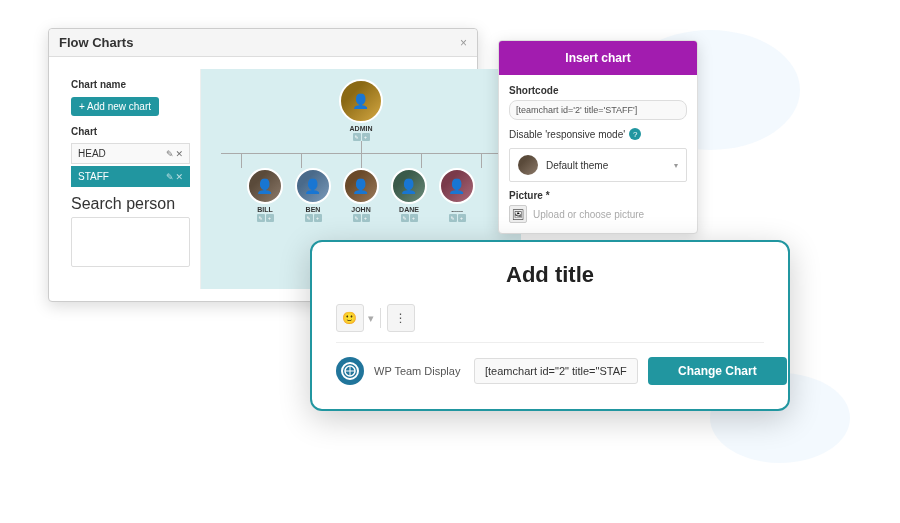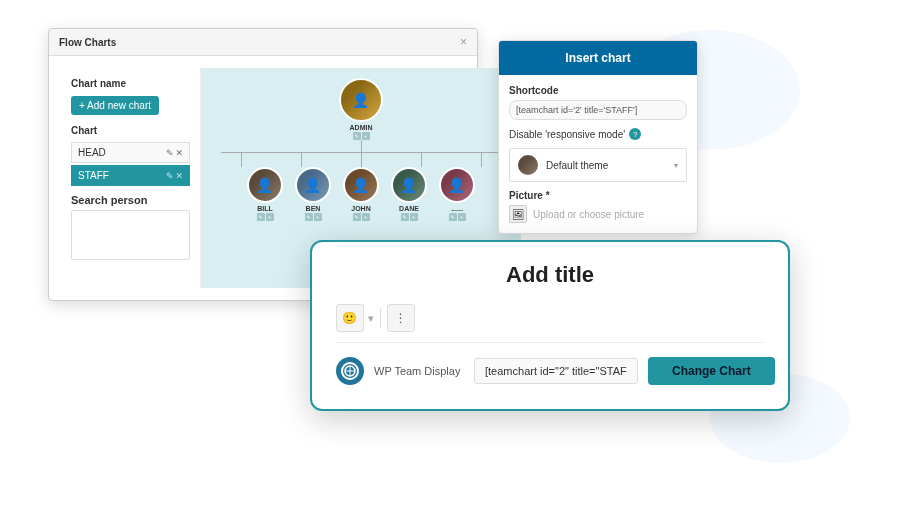--- a/index.html
+++ b/index.html
@@ -42,21 +42,21 @@
     .window-titlebar {
       background: #f5f5f5;
       border-bottom: 1px solid #ddd;
       padding: 6px 10px;
       display: flex;
       justify-content: space-between;
       align-items: center;
       border-radius: 4px 4px 0 0;
     }
     .window-title {
-      font-size: 10px;
+      font-size: 13px;
       color: #333;
       font-weight: 600;
     }
     .window-close {
       font-size: 12px;
       color: #999;
       cursor: pointer;
     }
     .window-body {
       display: flex;
@@ -112,22 +112,22 @@
     }
     .chart-item-icons {
       display: flex;
       gap: 2px;
     }
     .chart-item-icon {
       font-size: 9px;
       opacity: 0.7;
     }
     .search-label {
-      font-size: 11px;
-      font-weight: 700;
+      font-size: 16px;
+      font-weight: 400;
       color: #333;
       margin-top: 8px;
       margin-bottom: 4px;
       display: block;
     }
     .search-box {
       width: 100%;
       height: 50px;
       border: 1px solid #ddd;
       border-radius: 2px;
@@ -240,21 +240,21 @@
       top: 40px;
       right: -10px;
       width: 200px;
       background: #ffffff;
       border: 1px solid #ddd;
       border-radius: 4px;
       box-shadow: 0 4px 16px rgba(0,0,0,0.15);
       overflow: hidden;
     }
     .insert-chart-btn {
-      background: #0369a1;
+      background: #a21caf;
       color: #fff;
       padding: 10px 16px;
       font-size: 12px;
       font-weight: 600;
       text-align: center;
       display: block;
       width: 100%;
       border: none;
       cursor: pointer;
     }
@@ -433,24 +433,24 @@
       flex: 1;
       border: 1px solid #ddd;
       border-radius: 3px;
       padding: 6px 10px;
       font-size: 11px;
       color: #333;
       background: #f9f9f9;
     }
     .dialog-change-btn {
       background: #2196a0;
-      color: #0f172a;
+      color: #ffffff;
       border: none;
       border-radius: 4px;
-      padding: 7px 24px;
+      padding: 7px 30px;
       font-size: 12px;
       font-weight: 600;
       cursor: pointer;
       flex-shrink: 0;
       white-space: nowrap;
     }
 
     
     .person-1 { background: linear-gradient(135deg, #8B6914 30%, #d4a843 100%); }
     .person-2 { background: linear-gradient(135deg, #5a4a3a 30%, #8c7a6a 100%); }

